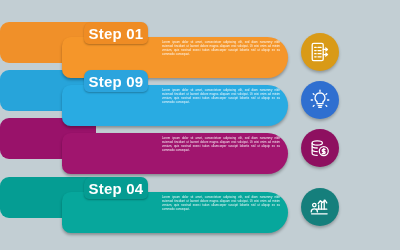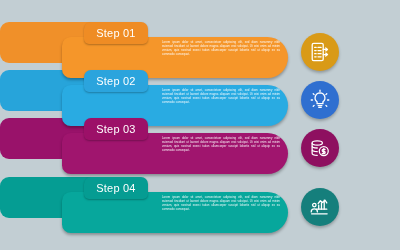--- a/index.html
+++ b/index.html
@@ -31,22 +31,22 @@
     z-index:3;
     box-shadow:0 1px 2px rgba(0,0,0,.28);
   }
   .tab-label {
     position:absolute;
     inset:0;
     display:flex;
     align-items:center;
     justify-content:center;
     color:#ffffff;
-    font-size:11px;
-    font-weight:normal;
+    font-size:15px;
+    font-weight:bold;
     letter-spacing:.2px;
     white-space:nowrap;
     line-height:1;
   }
 
   
   .bar {
     position:absolute;
     left:62px;
     top:15px;
@@ -144,41 +144,38 @@
       </span>
     </div>
   </div>
 
   <div class="row row-1">
     <div class="bar-notch n-blue"></div>
     <div class="bar c-blue">
       <div class="body-text">Lorem ipsum dolor sit amet, consectetuer adipiscing elit, sed diam nonummy nibh euismod tincidunt ut laoreet dolore magna aliquam erat volutpat. Ut wisi enim ad minim veniam, quis nostrud exerci tation ullamcorper suscipit lobortis nisl ut aliquip ex ea commodo consequat.</div>
     </div>
     <div class="tab t-blue">
-      <div class="tab-label">Step 02</div>
+      <div class="tab-label">Step 09</div>
     </div>
     <div class="icon-wrap ic-blue">
       <span>
         <svg viewBox="0 0 24 24" fill="none" stroke="#ffffff" stroke-width="1.4" stroke-linecap="round" stroke-linejoin="round">
           <path d="M12 4.2a5.4 5.4 0 0 0-3.2 9.7v2.1h6.4v-2.1A5.4 5.4 0 0 0 12 4.2z"></path>
           <path d="M9.9 18.1h4.2M10.6 20h2.8"></path>
           <path d="M12 1.2v1.4M4.6 5.1l1 1M19.4 5.1l-1 1M2.4 12h1.4M20.2 12h1.4
                    M4.6 18.9l1-1M19.4 18.9l-1-1"></path>
         </svg>
       </span>
     </div>
   </div>
 
   <div class="row row-2">
     <div class="bar-notch n-magenta"></div>
     <div class="bar c-magenta">
       <div class="body-text">Lorem ipsum dolor sit amet, consectetuer adipiscing elit, sed diam nonummy nibh euismod tincidunt ut laoreet dolore magna aliquam erat volutpat. Ut wisi enim ad minim veniam, quis nostrud exerci tation ullamcorper suscipit lobortis nisl ut aliquip ex ea commodo consequat.</div>
-    </div>
-    <div class="tab t-magenta">
-      <div class="tab-label">Step 03</div>
     </div>
     <div class="icon-wrap ic-magenta">
       <span>
         <svg viewBox="0 0 24 24" fill="none" stroke="#ffffff" stroke-width="1.4" stroke-linecap="round" stroke-linejoin="round">
           <ellipse cx="9" cy="6.6" rx="5.6" ry="2.3"></ellipse>
           <path d="M3.4 6.6v3.1c0 1.3 2.5 2.3 5.6 2.3"></path>
           <path d="M3.4 10.6v3.1c0 1.3 2.5 2.3 5.6 2.3"></path>
           <path d="M3.4 14.6v3.1c0 1.3 2.5 2.3 5.6 2.3"></path>
           <circle cx="16.1" cy="15.3" r="4.9"></circle>
           <path d="M16.1 12.6v5.4"></path>

